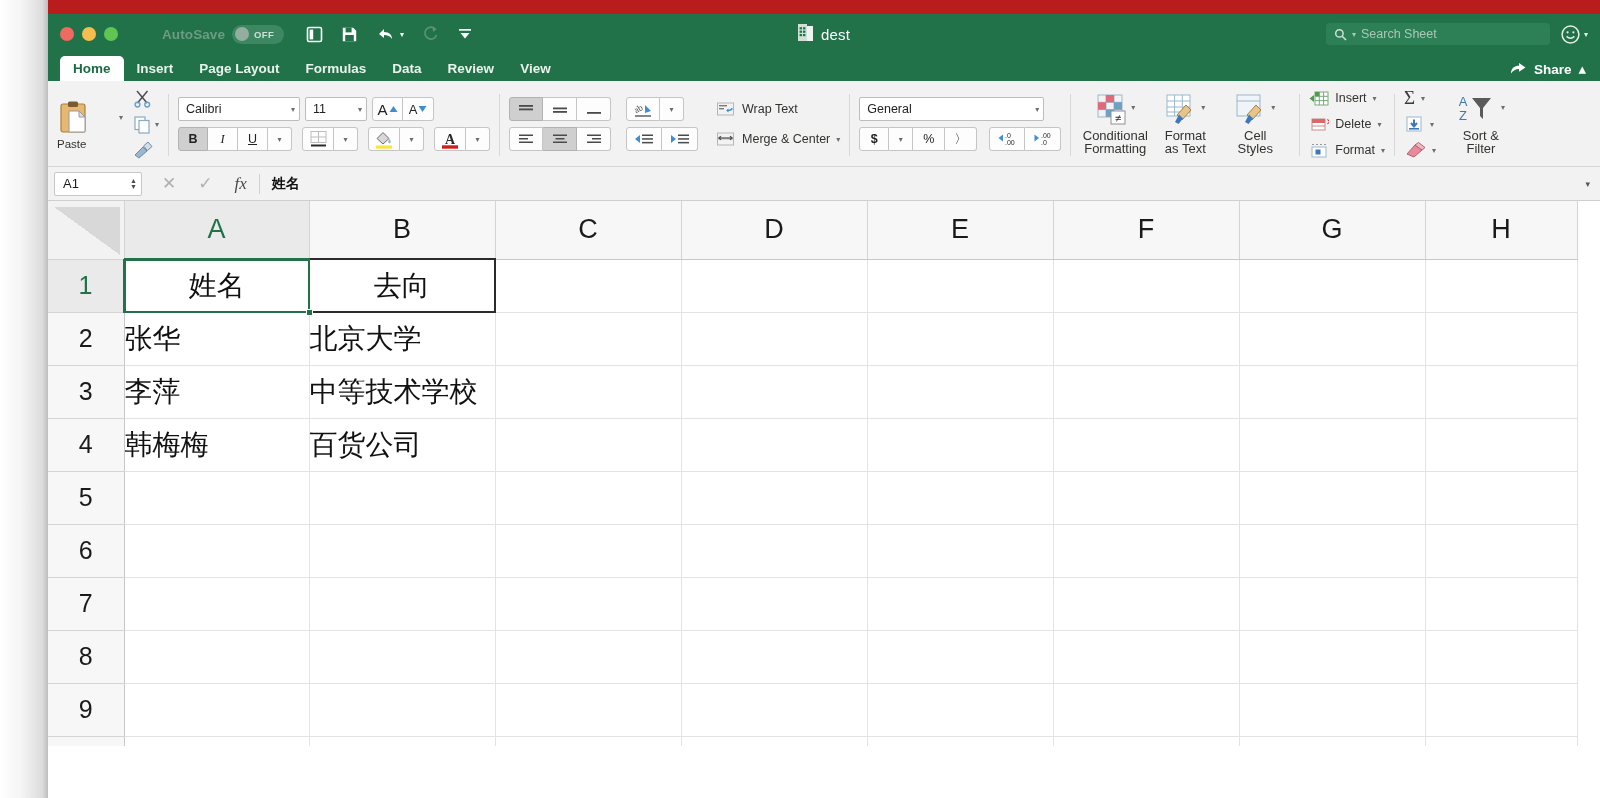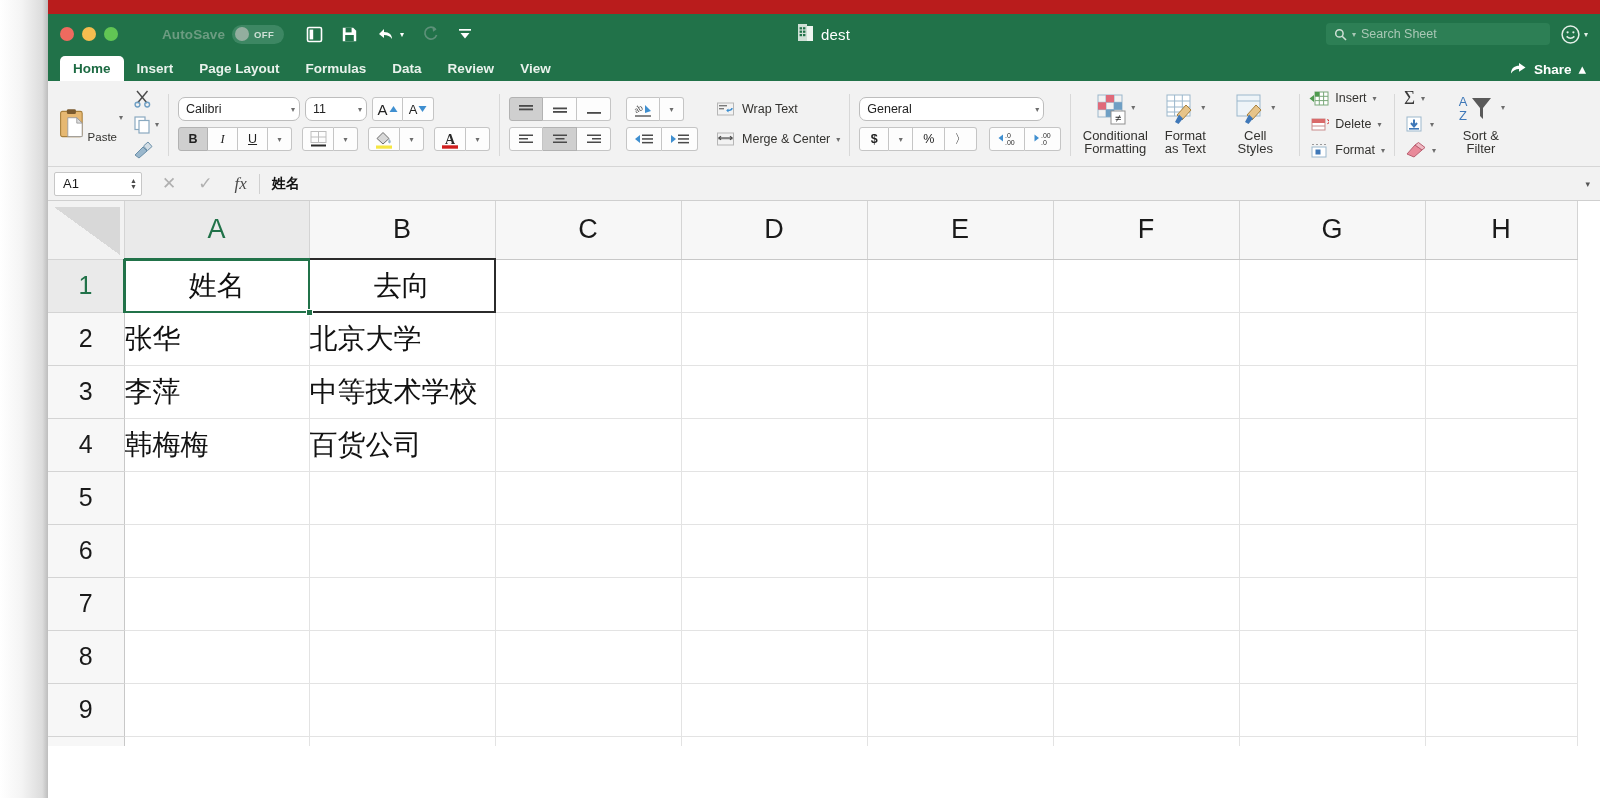--- a/index.html
+++ b/index.html
@@ -78,29 +78,29 @@
 
   
   .ribbon {
     height:86px; background:#f2f2f2; border-bottom:1px solid #d6d6d6;
     display:flex; align-items:stretch; padding:3px 0 0 0; position:relative;
   }
   .grp { display:flex; align-items:center; padding:0 9px; height:80px; }
   .sep { width:1px; background:#d8d8d8; height:62px; align-self:center; }
 
   .paste-btn {
-    display:flex; flex-direction:row; align-items:flex-end; justify-content:center;
+    display:flex; flex-direction:column; align-items:flex-start; justify-content:center;
     width:60px; cursor:default;
   }
   .paste-btn .lbl { font-size:11.5px; color:#33322f; margin-top:1px; }
   .mini-col { display:flex; flex-direction:column; gap:4px; margin-left:4px; }
   .mini-row { display:flex; align-items:center; gap:3px; height:22px; }
 
   .fld {
-    background:#ffffff; border:1px solid #bdbdbd; border-radius:7px;
+    background:#ffffff; border:1px solid #bdbdbd; border-radius:2px;
     height:24px; display:flex; align-items:center; padding:0 4px 0 7px;
     font-size:12.5px; color:#222; justify-content:space-between;
   }
   .caret { font-size:8px; color:#6d6d6d; }
   .btn {
     height:24px; min-width:24px; border:1px solid #c5c5c5; background:#fdfdfd;
     display:flex; align-items:center; justify-content:center; border-radius:2px;
     font-size:12.5px; color:#222; cursor:default;
   }
   .btn.on { background:#cfcfcf; border-color:#b2b2b2; }

